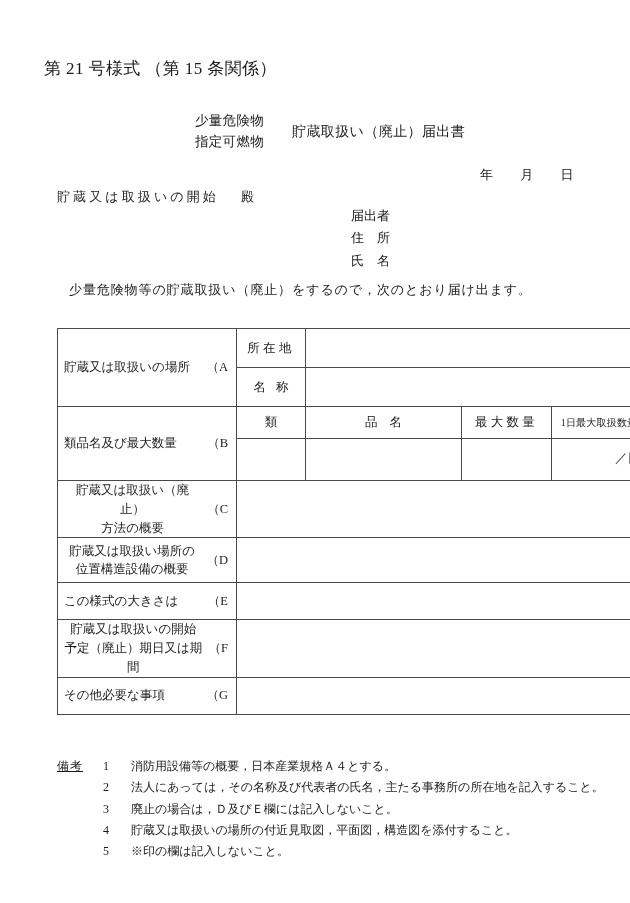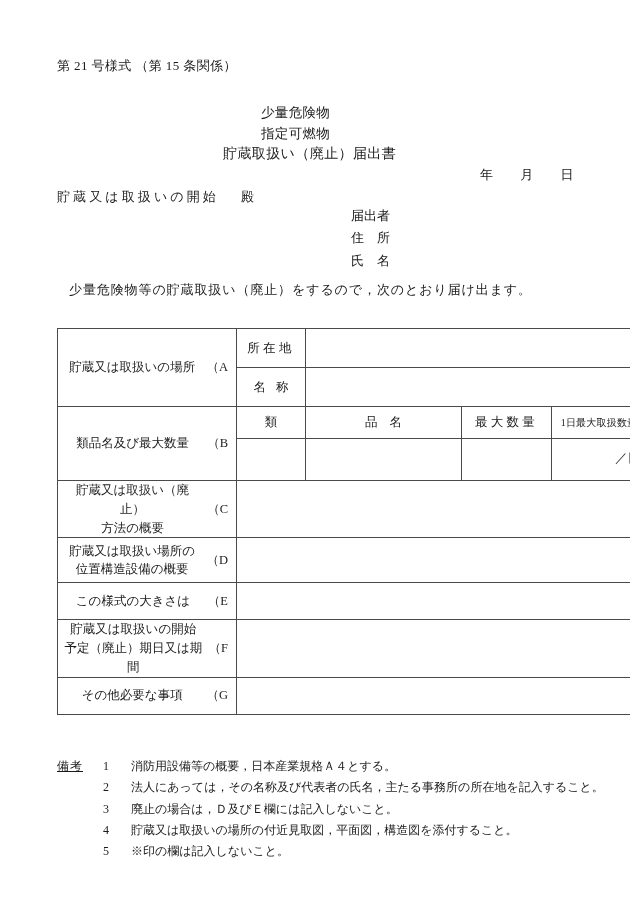--- a/index.html
+++ b/index.html
@@ -17,34 +17,33 @@
     overflow: hidden;
   }
   .page {
     position: absolute;
     inset: 0;
   }
 
   
   .form-no {
     position: absolute;
-    left: 57px;
+    left: 44px;
     top: 57px;
-    font-size: 13px;
+    font-size: 17px;
     letter-spacing: 0.4px;
     white-space: nowrap;
   }
 
   .title-block {
     position: absolute;
     left: 195px;
-    top: 103px;
+    top: 111px;
     display: flex;
     align-items: center;
-    flex-direction: column;
   }
   .title-stack {
     display: flex;
     flex-direction: column;
     line-height: 1.55;
     font-size: 13.5px;
     letter-spacing: 0.3px;
   }
   .title-main {
     margin-left: 28px;
@@ -112,21 +111,21 @@
     height: 33px;
   }
   .lbl-inner {
     display: flex;
     align-items: center;
     justify-content: space-between;
     width: 100%;
   }
   .lbl-text {
     flex: 1 1 auto;
-    text-align: center;
+    text-align: left;
   }
   .lbl-tag {
     flex: 0 0 auto;
     margin-left: 6px;
     font-family: "Liberation Serif", "DejaVu Serif", serif;
     font-size: 12.5px;
   }
   .lbl-two {
     display: flex;
     flex-direction: column;

